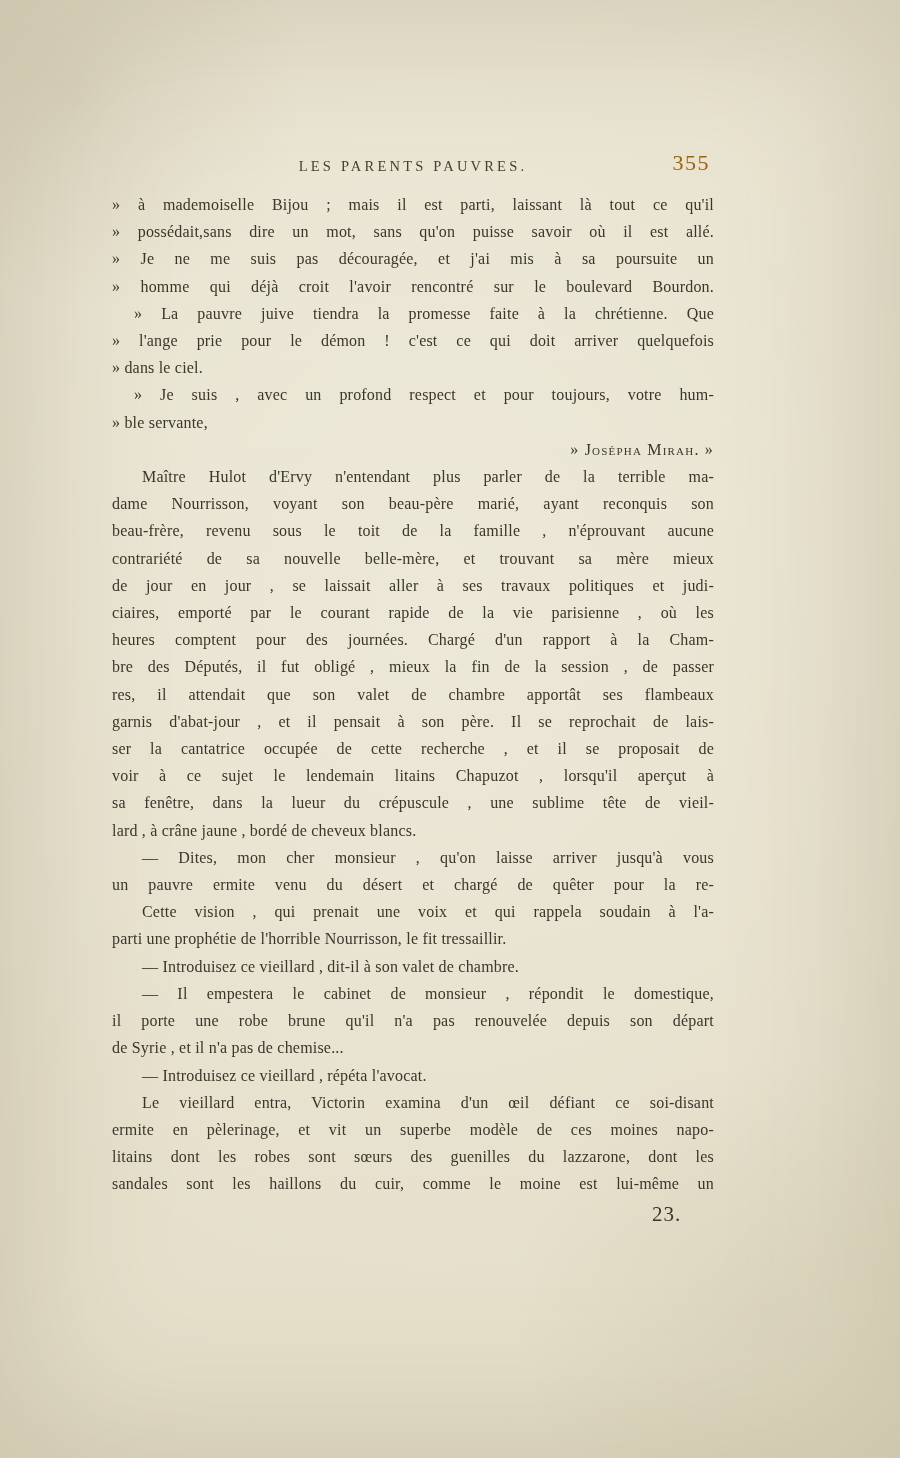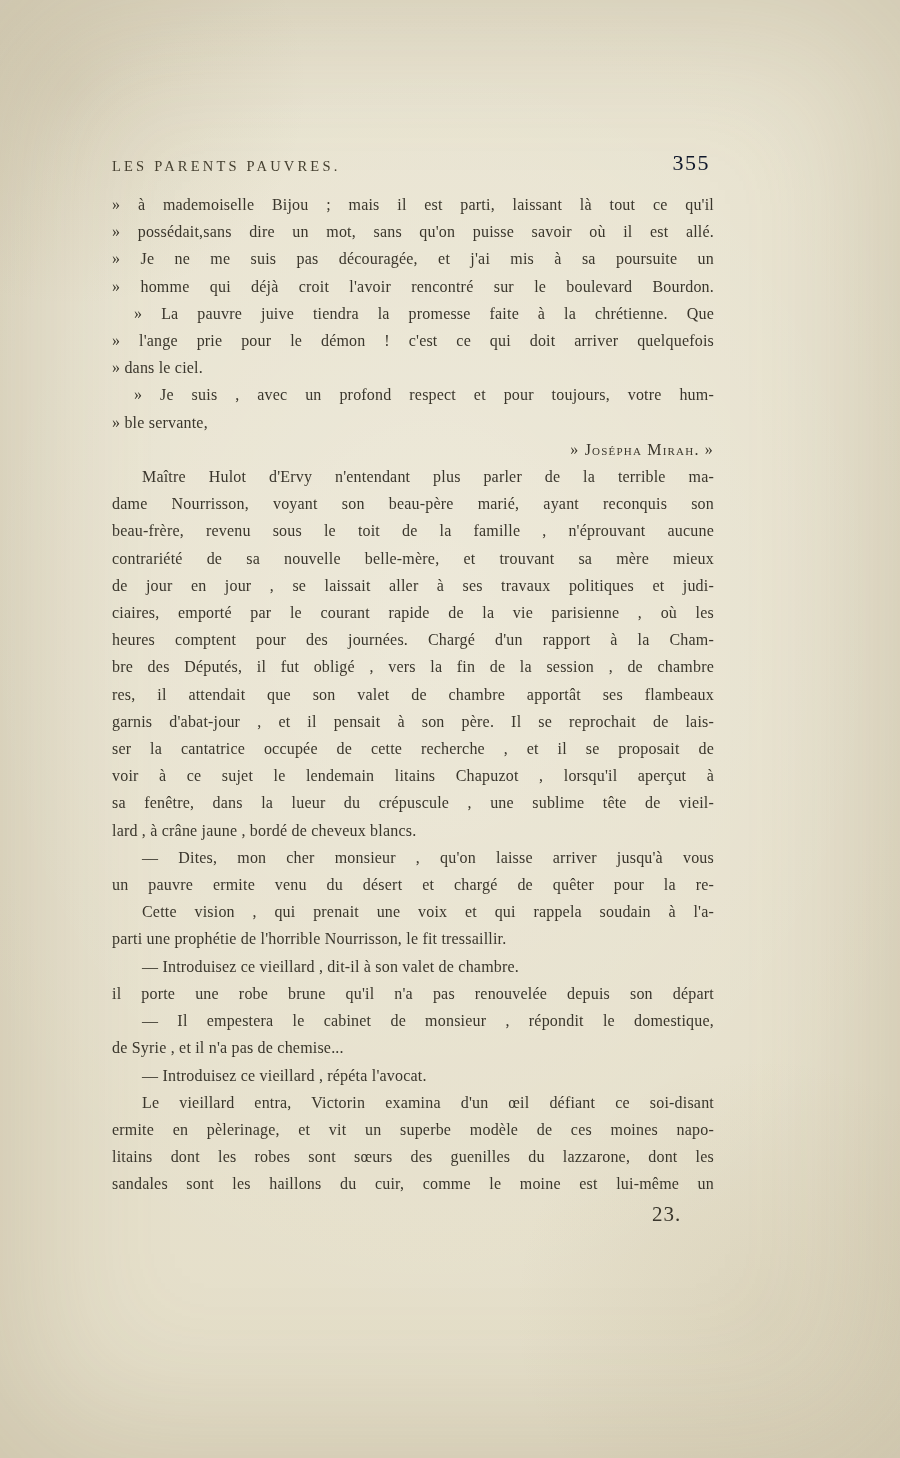--- a/index.html
+++ b/index.html
@@ -28,34 +28,34 @@
   }
 
   .header {
     position: relative;
     height: 32px;
     margin-bottom: 9px;
   }
 
   .running-title {
     display: block;
-    text-align: left;
+    text-align: center;
     font-size: 14.5px;
     letter-spacing: 3.2px;
     padding-top: 8px;
     color: #443f2f;
   }
 
   .page-number {
     position: absolute;
     right: 4px;
     top: 0;
     font-size: 22px;
     letter-spacing: 1.5px;
-    color: #0f172a;
+    color: #a16207;
   }
 
   .body-text {
     font-size: 16px;
     line-height: 27.2px;
   }
 
   .line {
     text-align: justify;
     letter-spacing: 0.2px;
@@ -100,34 +100,34 @@
       <div class="line j ind">» Je suis , avec un profond respect et pour toujours, votre hum-</div>
       <div class="line">» ble servante,</div>
       <div class="line sig">» Josépha Mirah. »</div>
       <div class="line j ind2">Maître Hulot d'Ervy n'entendant plus parler de la terrible ma-</div>
       <div class="line j">dame Nourrisson, voyant son beau-père marié, ayant reconquis son</div>
       <div class="line j">beau-frère, revenu sous le toit de la famille , n'éprouvant aucune</div>
       <div class="line j">contrariété de sa nouvelle belle-mère, et trouvant sa mère mieux</div>
       <div class="line j">de jour en jour , se laissait aller à ses travaux politiques et judi-</div>
       <div class="line j">ciaires, emporté par le courant rapide de la vie parisienne , où les</div>
       <div class="line j">heures comptent pour des journées. Chargé d'un rapport à la Cham-</div>
-      <div class="line j">bre des Députés, il fut obligé , vers la fin de la session , de chambre</div>
+      <div class="line j">bre des Députés, il fut obligé , mieux la fin de la session , de passer</div>
       <div class="line j">res, il attendait que son valet de chambre apportât ses flambeaux</div>
       <div class="line j">garnis d'abat-jour , et il pensait à son père. Il se reprochait de lais-</div>
       <div class="line j">ser la cantatrice occupée de cette recherche , et il se proposait de</div>
       <div class="line j">voir à ce sujet le lendemain litains Chapuzot , lorsqu'il aperçut à</div>
       <div class="line j">sa fenêtre, dans la lueur du crépuscule , une sublime tête de vieil-</div>
       <div class="line">lard , à crâne jaune , bordé de cheveux blancs.</div>
       <div class="line j ind2">— Dites, mon cher monsieur , qu'on laisse arriver jusqu'à vous</div>
       <div class="line j">un pauvre ermite venu du désert et chargé de quêter pour la re-</div>
       <div class="line j ind2">Cette vision , qui prenait une voix et qui rappela soudain à l'a-</div>
       <div class="line">parti une prophétie de l'horrible Nourrisson, le fit tressaillir.</div>
       <div class="line ind2">— Introduisez ce vieillard , dit-il à son valet de chambre.</div>
+      <div class="line j ind2">— Il empestera le cabinet de monsieur , répondit le domestique,</div>
       <div class="line j">il porte une robe brune qu'il n'a pas renouvelée depuis son départ</div>
-      <div class="line j ind2">— Il empestera le cabinet de monsieur , répondit le domestique,</div>
       <div class="line">de Syrie , et il n'a pas de chemise...</div>
       <div class="line ind2">— Introduisez ce vieillard , répéta l'avocat.</div>
       <div class="line j ind2">Le vieillard entra, Victorin examina d'un œil défiant ce soi-disant</div>
       <div class="line j">ermite en pèlerinage, et vit un superbe modèle de ces moines napo-</div>
       <div class="line j">litains dont les robes sont sœurs des guenilles du lazzarone, dont les</div>
       <div class="line j">sandales sont les haillons du cuir, comme le moine est lui-même un</div>
     </div>
 
   <div class="footer">
     <span>23.</span>

